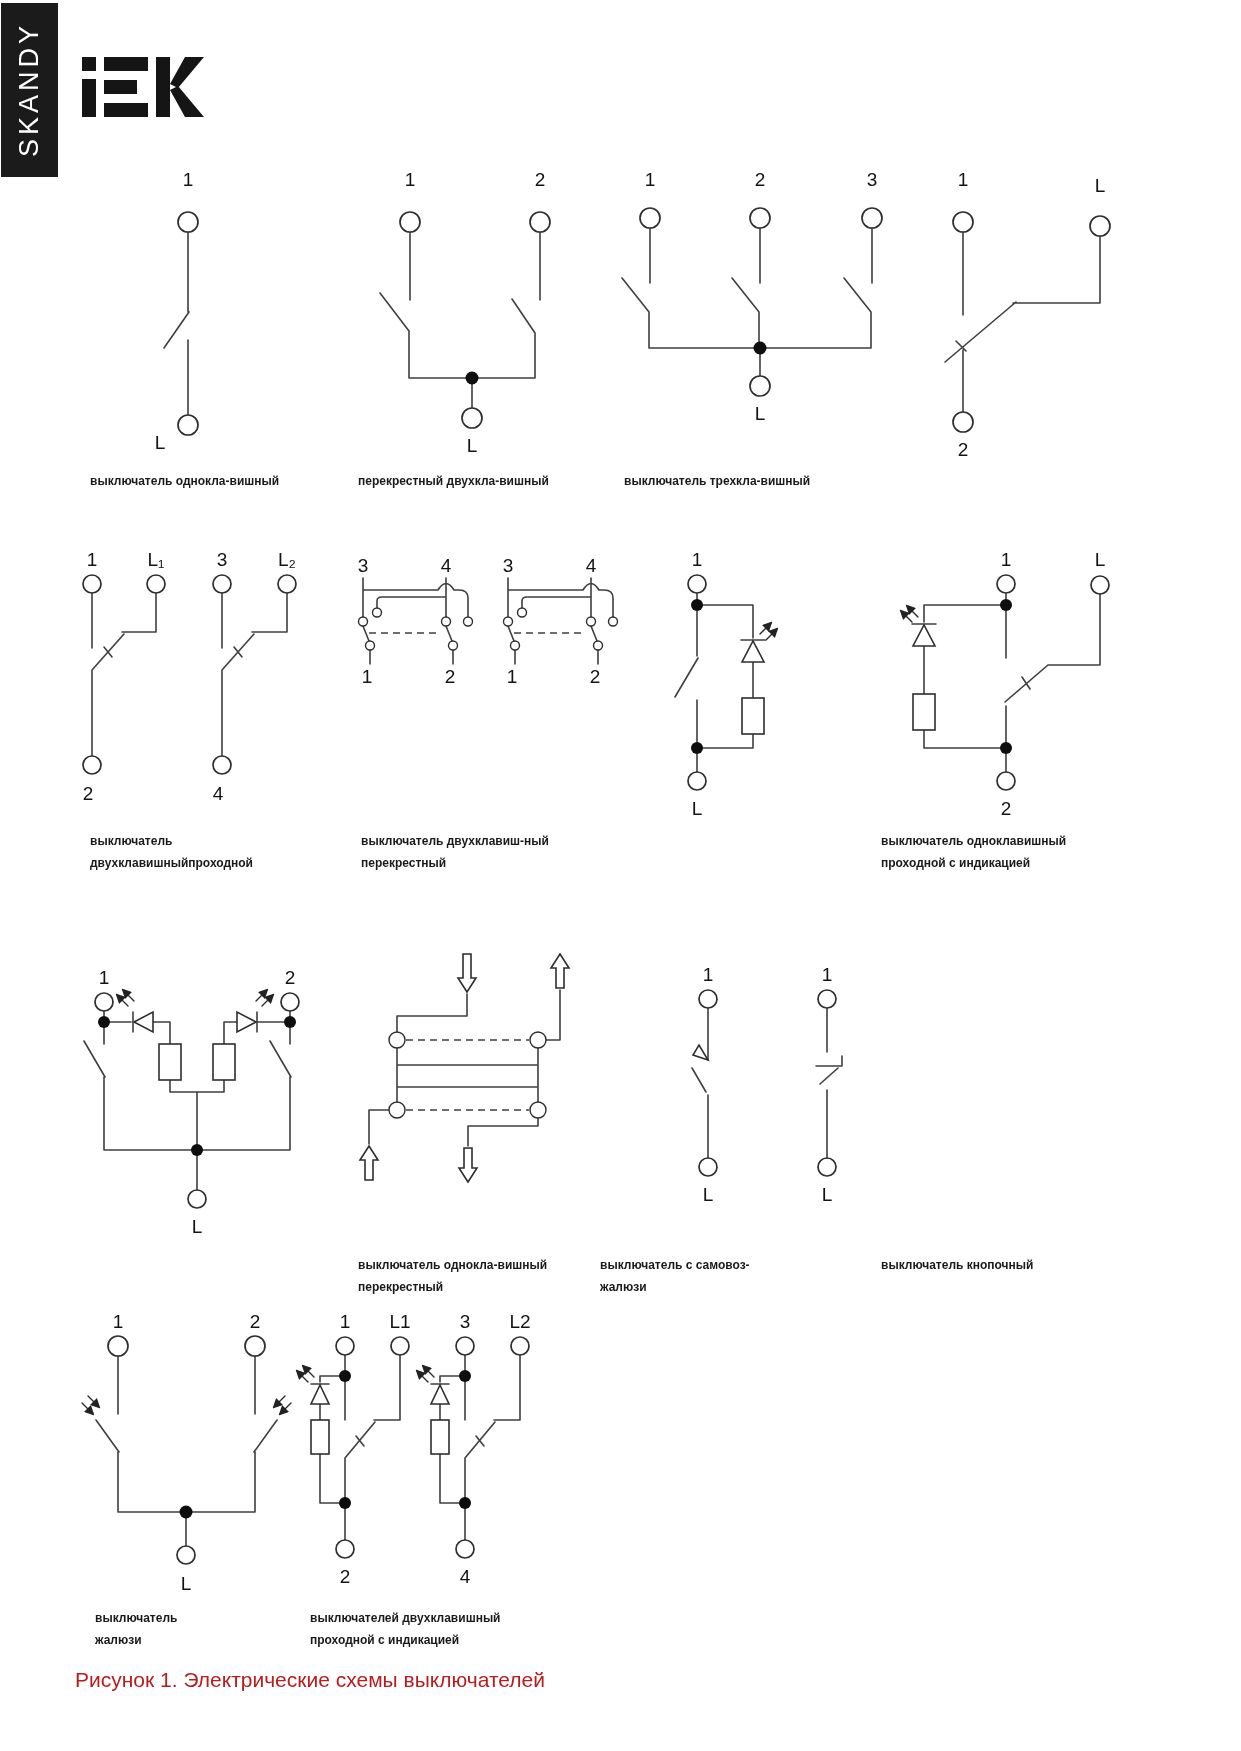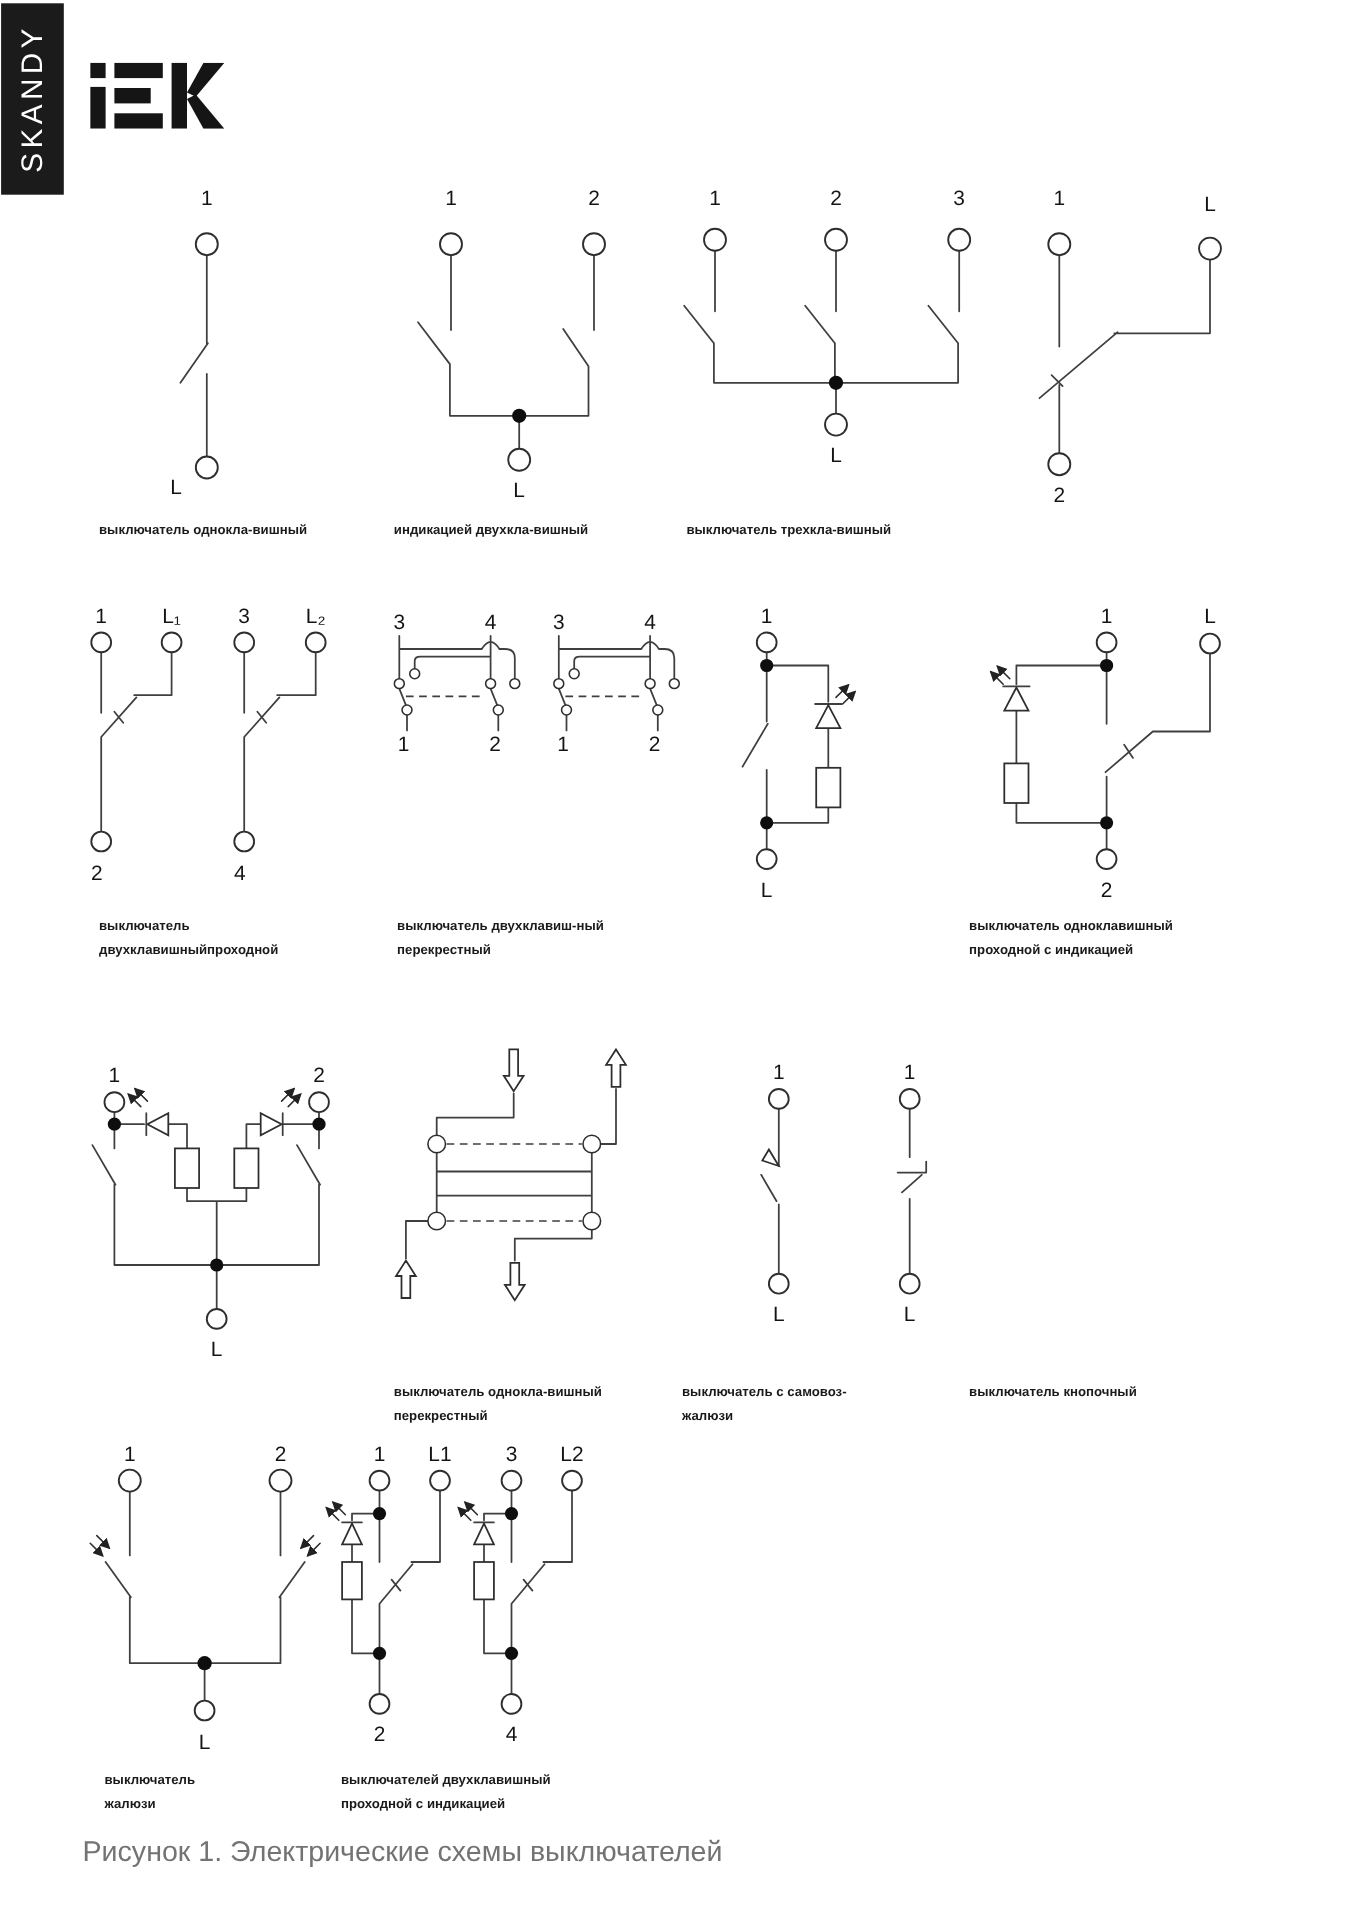--- a/index.html
+++ b/index.html
@@ -13,21 +13,21 @@
   .schem{position:absolute;left:0;top:0;}
   .w{stroke:#3f3f3f;stroke-width:1.6;fill:none;stroke-linecap:round;stroke-linejoin:round;}
   .wa{stroke:#2c2c2c;stroke-width:1.4;fill:none;stroke-linecap:round;}
   .wd{stroke:#3f3f3f;stroke-width:1.5;fill:none;stroke-dasharray:7 5;}
   .t{fill:#fff;stroke:#2e2e2e;stroke-width:1.7;}
   .ts{fill:#fff;stroke:#2e2e2e;stroke-width:1.4;}
   .j{fill:#0e0e0e;stroke:none;}
   .cmp{fill:#fff;stroke:#2e2e2e;stroke-width:1.6;}
   .lbl{font-family:"Liberation Sans","DejaVu Sans",sans-serif;font-size:19px;fill:#141414;}
   .cap{position:absolute;font-size:12px;line-height:22px;color:#1a1a1a;white-space:nowrap;font-weight:bold;}
-  .figcap{position:absolute;left:75px;top:1668px;font-size:26px;color:#737373;white-space:nowrap;}
+  .figcap{position:absolute;left:75px;top:1668px;font-size:21px;color:#b91c1c;white-space:nowrap;}
 </style>
 </head>
 <body>
 
 <div class="page">
 
   <div class="brand-bar">
     <span class="brand-text">SKANDY</span>
   </div>
 
@@ -260,42 +260,42 @@
       <text class="lbl" x="465" y="1328" text-anchor="middle">3</text>
       <text class="lbl" x="520" y="1328" text-anchor="middle">L2</text>
       <text class="lbl" x="465" y="1583" text-anchor="middle">4</text>
     </g>
   </svg>
 
   <div class="cap" style="left:90px;top:470px">
     <div>выключатель однокла-вишный</div>
   </div>
   <div class="cap" style="left:358px;top:470px">
-    <div>индикацией двухкла-вишный</div>
+    <div>перекрестный двухкла-вишный</div>
   </div>
   <div class="cap" style="left:624px;top:470px">
     <div>выключатель трехкла-вишный</div>
   </div>
   <div class="cap" style="left:90px;top:830px">
     <div>выключатель</div>
     <div>двухклавишныйпроходной</div>
   </div>
   <div class="cap" style="left:361px;top:830px">
     <div>выключатель двухклавиш-ный</div>
     <div>перекрестный</div>
   </div>
   <div class="cap" style="left:881px;top:830px">
     <div>выключатель одноклавишный</div>
     <div>проходной с индикацией</div>
   </div>
   <div class="cap" style="left:358px;top:1254px">
     <div>выключатель однокла-вишный</div>
     <div>перекрестный</div>
   </div>
-  <div class="cap" style="left:620px;top:1254px">
+  <div class="cap" style="left:600px;top:1254px">
     <div>выключатель с самовоз-</div>
     <div>жалюзи</div>
   </div>
   <div class="cap" style="left:881px;top:1254px">
     <div>выключатель кнопочный</div>
   </div>
   <div class="cap" style="left:95px;top:1607px">
     <div>выключатель</div>
     <div>жалюзи</div>
   </div>

